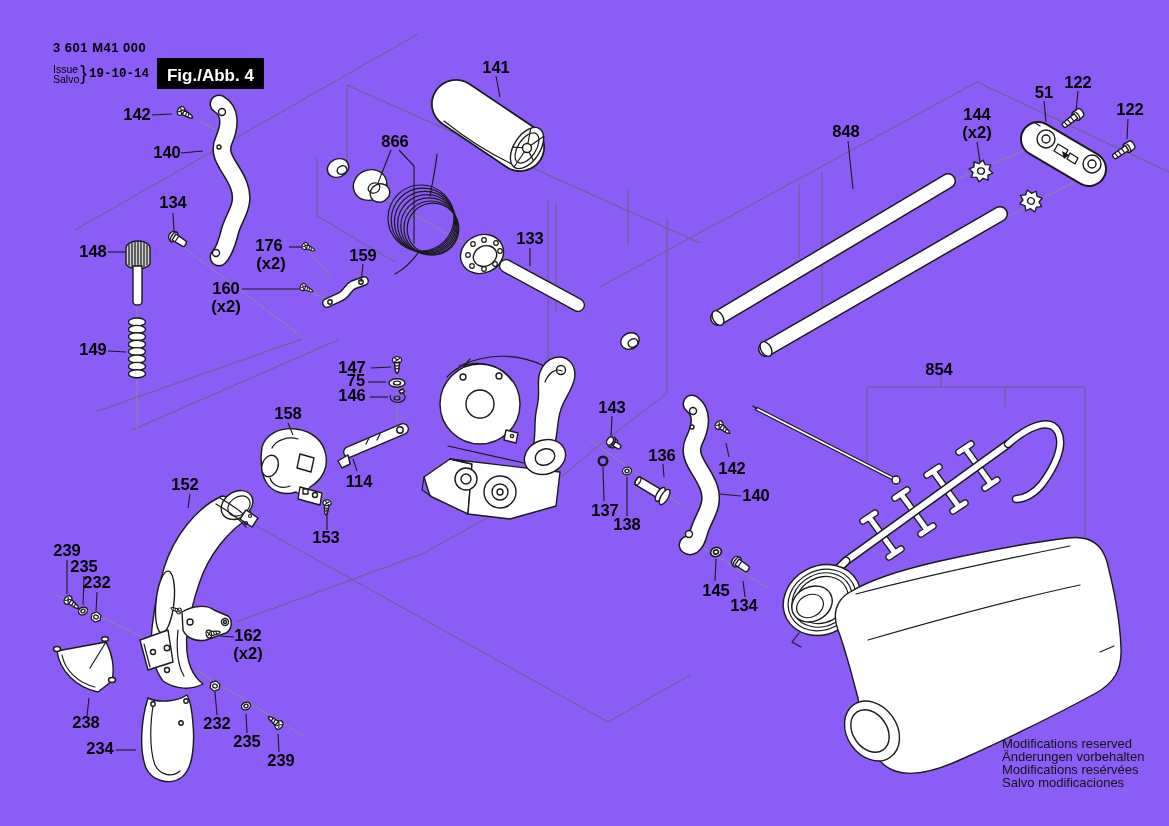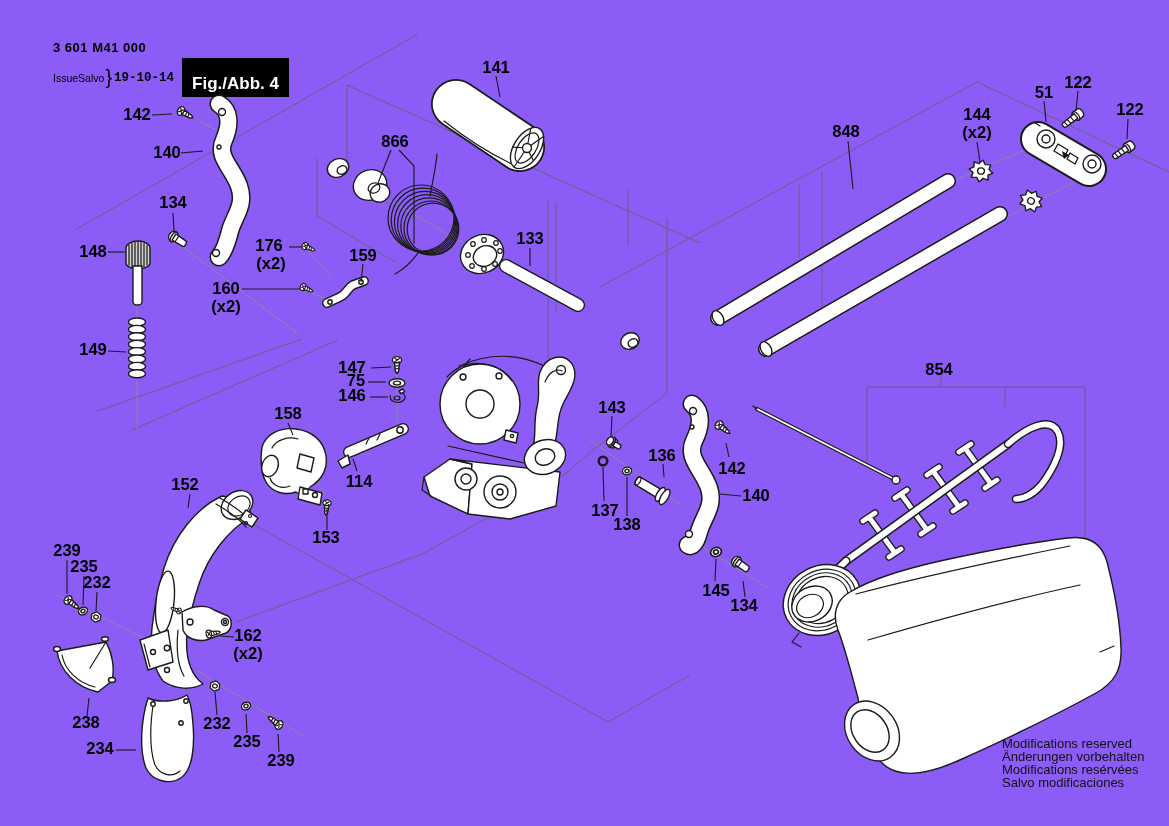--- a/index.html
+++ b/index.html
@@ -15,25 +15,25 @@
   .thin{fill:none;stroke:#63636f;stroke-width:0.9}
   .axis{fill:none;stroke:#8d8d8d;stroke-width:0.9}
   .leader{fill:none;stroke:#1a1a1a;stroke-width:1.1}
   .oring{fill:none;stroke:#1a1a1a;stroke-width:2.4}
   text.part{font-weight:bold;font-size:16.5px;fill:#000;text-anchor:middle;
             font-family:"Liberation Sans","DejaVu Sans",sans-serif;}
   
   .title-block{position:absolute;left:53px;top:40px;}
   .pn{font-size:13px;font-weight:600;letter-spacing:0.5px;}
   .issue-row{display:flex;align-items:center;margin-top:3px;}
-  .iss{display:flex;flex-direction:row;font-size:10.5px;line-height:10px;}
+  .iss{display:flex;flex-direction:column;font-size:10.5px;line-height:10px;}
   .brace{font-size:20px;font-weight:300;margin:0 2px 0 1px;}
   .date{font-size:12.5px;font-weight:600;margin-right:8px;font-family:Liberation Mono, monospace;}
   .figbox{background:#000;color:#fff;font-weight:bold;font-size:17px;
-          padding:16px 10px 3px 10px;min-width:79px;text-align:center;}
+          padding:8px 10px 3px 10px;min-width:79px;text-align:center;}
   
   .footer-notes{position:absolute;left:1002px;top:737px;font-size:13px;line-height:13px;color:#111;}
 </style>
 </head>
 <body>
 
 <div class="stage">
 
   <div class="title-block">
     <div class="pn">3 601 M41 000</div>

